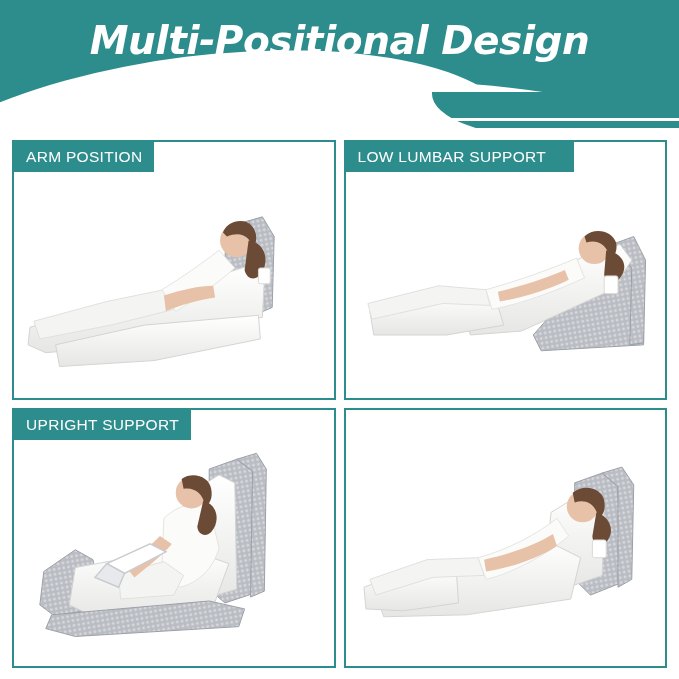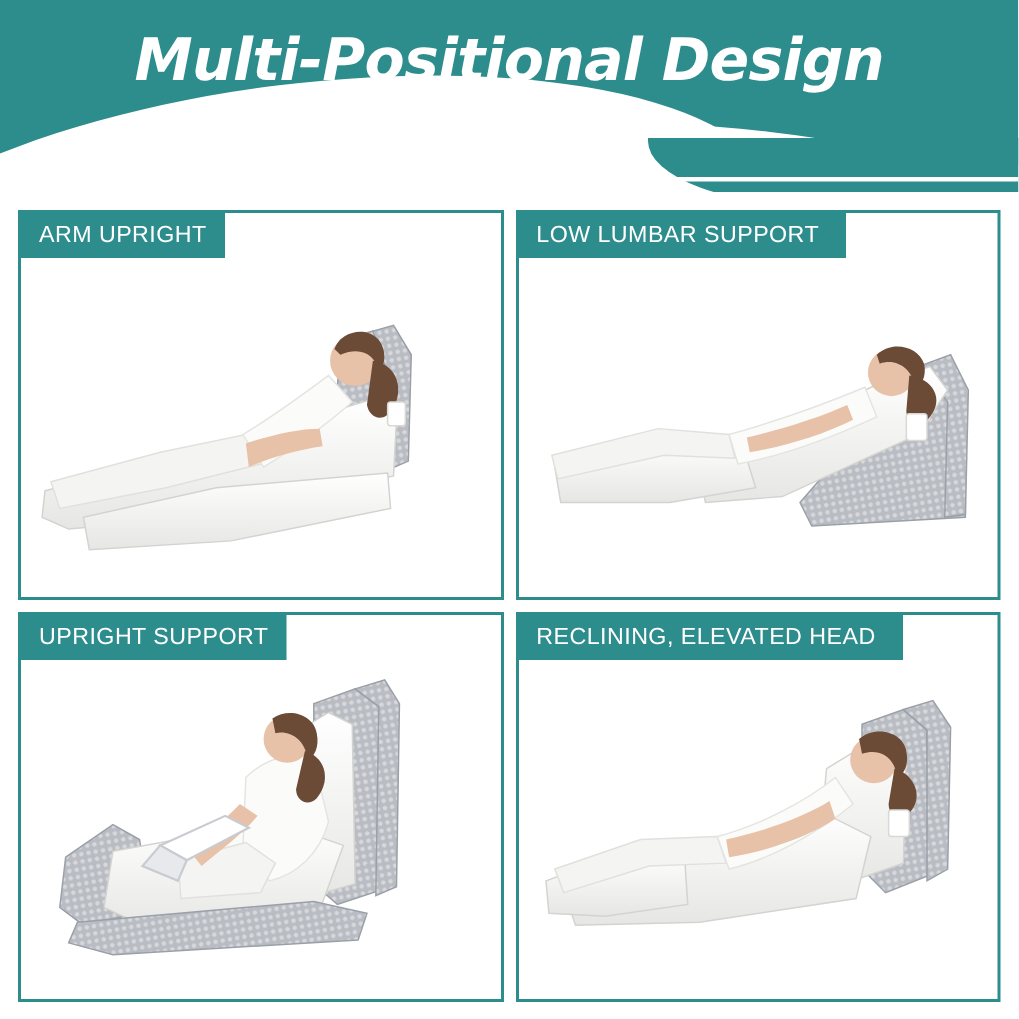--- a/index.html
+++ b/index.html
@@ -116,21 +116,21 @@
     padding: 0 12px 0 12px;
     background: #2d8c8c;
     color: #ffffff;
     font-size: 15.5px;
     font-weight: normal;
     letter-spacing: 0.3px;
     white-space: nowrap;
     z-index: 5;
     font-family: "Liberation Sans", sans-serif;
   }
-  .panel-label.wide { padding-right: 18px; }
+  .panel-label.wide { padding-right: 28px; }
 
   .scene {
     position: absolute;
     left: 0; top: 0;
     width: 100%;
     height: 100%;
   }
   .scene svg { display: block; width: 100%; height: 100%; }
 </style>
 </head>
@@ -143,21 +143,21 @@
     <div class="hdr-swoosh-a"></div>
     <div class="hdr-swoosh-b"></div>
     <div class="hdr-teal-tail"></div>
     <div class="hdr-underline"></div>
     <div id="header-title">Multi-Positional Design</div>
   </div>
 
   <div id="grid">
 
     <div class="panel">
-      <div class="panel-label">ARM UPRIGHT</div>
+      <div class="panel-label">ARM POSITION</div>
       <div class="scene">
         <svg viewBox="0 0 320 260" preserveAspectRatio="xMidYMid meet" aria-hidden="true">
           <defs>
             <pattern id="dots1" width="7" height="7" patternUnits="userSpaceOnUse" patternTransform="rotate(35)">
               <rect width="7" height="7" fill="#b9bcc2"></rect>
               <circle cx="2" cy="2" r="1.5" fill="#d6d8dc"></circle>
               <circle cx="5.5" cy="5.5" r="1.5" fill="#d6d8dc"></circle>
             </pattern>
             <linearGradient id="wh1" x1="0" y1="0" x2="0" y2="1">
               <stop offset="0%" stop-color="#ffffff"></stop>
@@ -262,21 +262,20 @@
           <path d="M168 70 C180 62 196 68 198 80 C200 90 196 96 192 98 C190 84 180 78 170 80 Z" fill="#6b4a36"></path>
           <path d="M190 92 C204 96 208 112 198 124 C192 130 184 126 184 118 Z" fill="#6b4a36"></path>
 
           <path d="M92 156 L136 136 L152 144 L110 166 Z" fill="#ffffff" stroke="#c9cbd0" stroke-width="1.5"></path>
           <path d="M92 156 L110 166 L104 180 L80 170 Z" fill="#e7e9ec" stroke="#c9cbd0" stroke-width="1.5"></path>
         </svg>
       </div>
     </div>
 
     <div class="panel">
-      <div class="panel-label wide">RECLINING, ELEVATED HEAD</div>
       <div class="scene">
         <svg viewBox="0 0 320 260" preserveAspectRatio="xMidYMid meet" aria-hidden="true">
           <defs>
             <pattern id="dots4" width="7" height="7" patternUnits="userSpaceOnUse" patternTransform="rotate(35)">
               <rect width="7" height="7" fill="#b9bcc2"></rect>
               <circle cx="2" cy="2" r="1.5" fill="#d6d8dc"></circle>
               <circle cx="5.5" cy="5.5" r="1.5" fill="#d6d8dc"></circle>
             </pattern>
             <linearGradient id="wh4" x1="0" y1="0" x2="0" y2="1">
               <stop offset="0%" stop-color="#ffffff"></stop>

